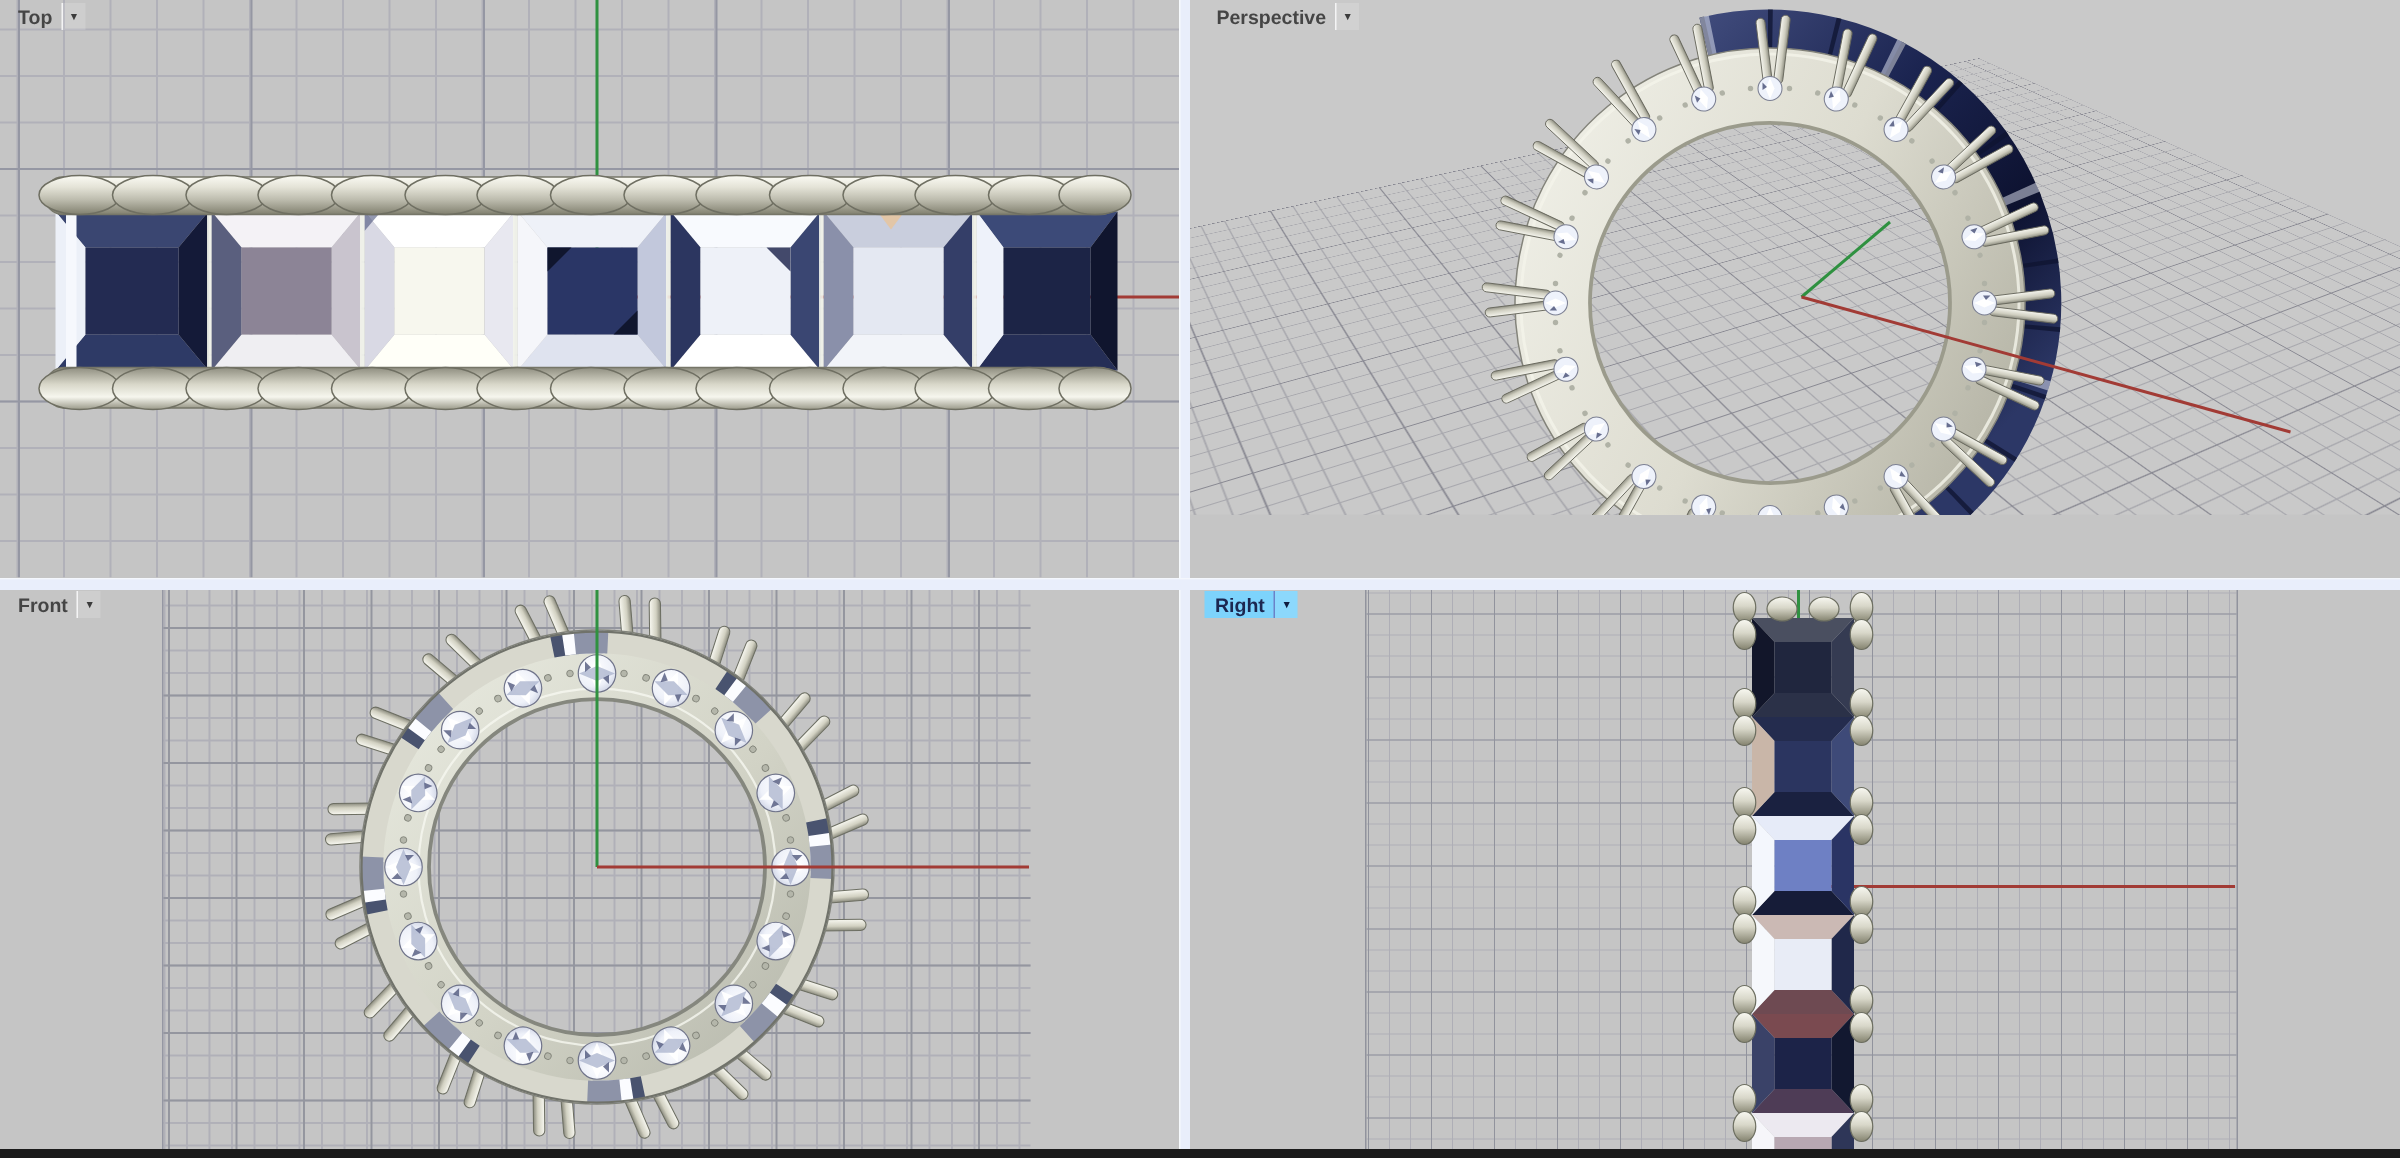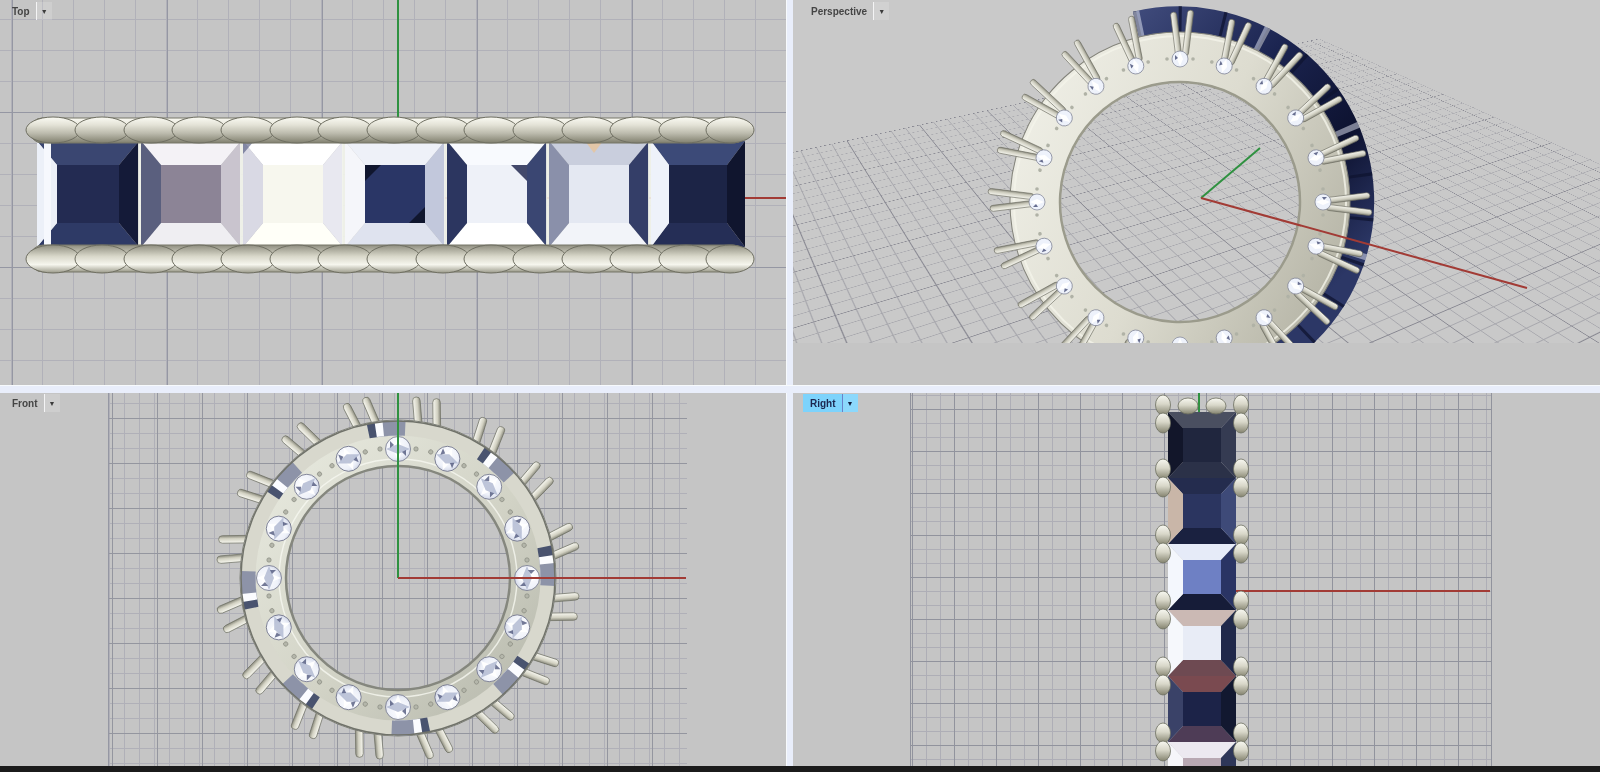--- a/index.html
+++ b/index.html
@@ -51,21 +51,21 @@
       linear-gradient(to right,#84848e 1px,transparent 1px),
       linear-gradient(to bottom,#84848e 1px,transparent 1px),
       linear-gradient(to right,#a5a5ab 1px,transparent 1px),
       linear-gradient(to bottom,#a5a5ab 1px,transparent 1px);
     background-size:90px 90px,90px 90px,18px 18px,18px 18px;
     transform:perspective(850px) rotateX(58deg) rotateZ(-31deg);
     transform-origin:50% 50%;opacity:.95;}
   
   .vplabel{position:absolute;z-index:45;display:inline-flex;align-items:stretch;
     height:18px;cursor:default;user-select:none;}
-  .vpname{font-size:10px;font-weight:bold;color:#454545;padding:1px 6px 0 7px;line-height:17px;}
+  .vpname{font-size:13px;font-weight:bold;color:#454545;padding:1px 6px 0 7px;line-height:17px;}
   .vparrow{width:15px;border-left:1px solid rgba(250,250,252,.85);
     display:flex;align-items:center;justify-content:center;
     font-size:7px;color:#3c3c3c;background:rgba(255,255,255,.16);}
   .vplabel.active{background:#7dd3fc;}
   .vplabel.active .vpname{color:#1c2750;}
   .vplabel.active .vparrow{border-left-color:#6a82c8;color:#101c3e;background:rgba(255,255,255,.12);}
 </style>
 </head>
 <body>
 

